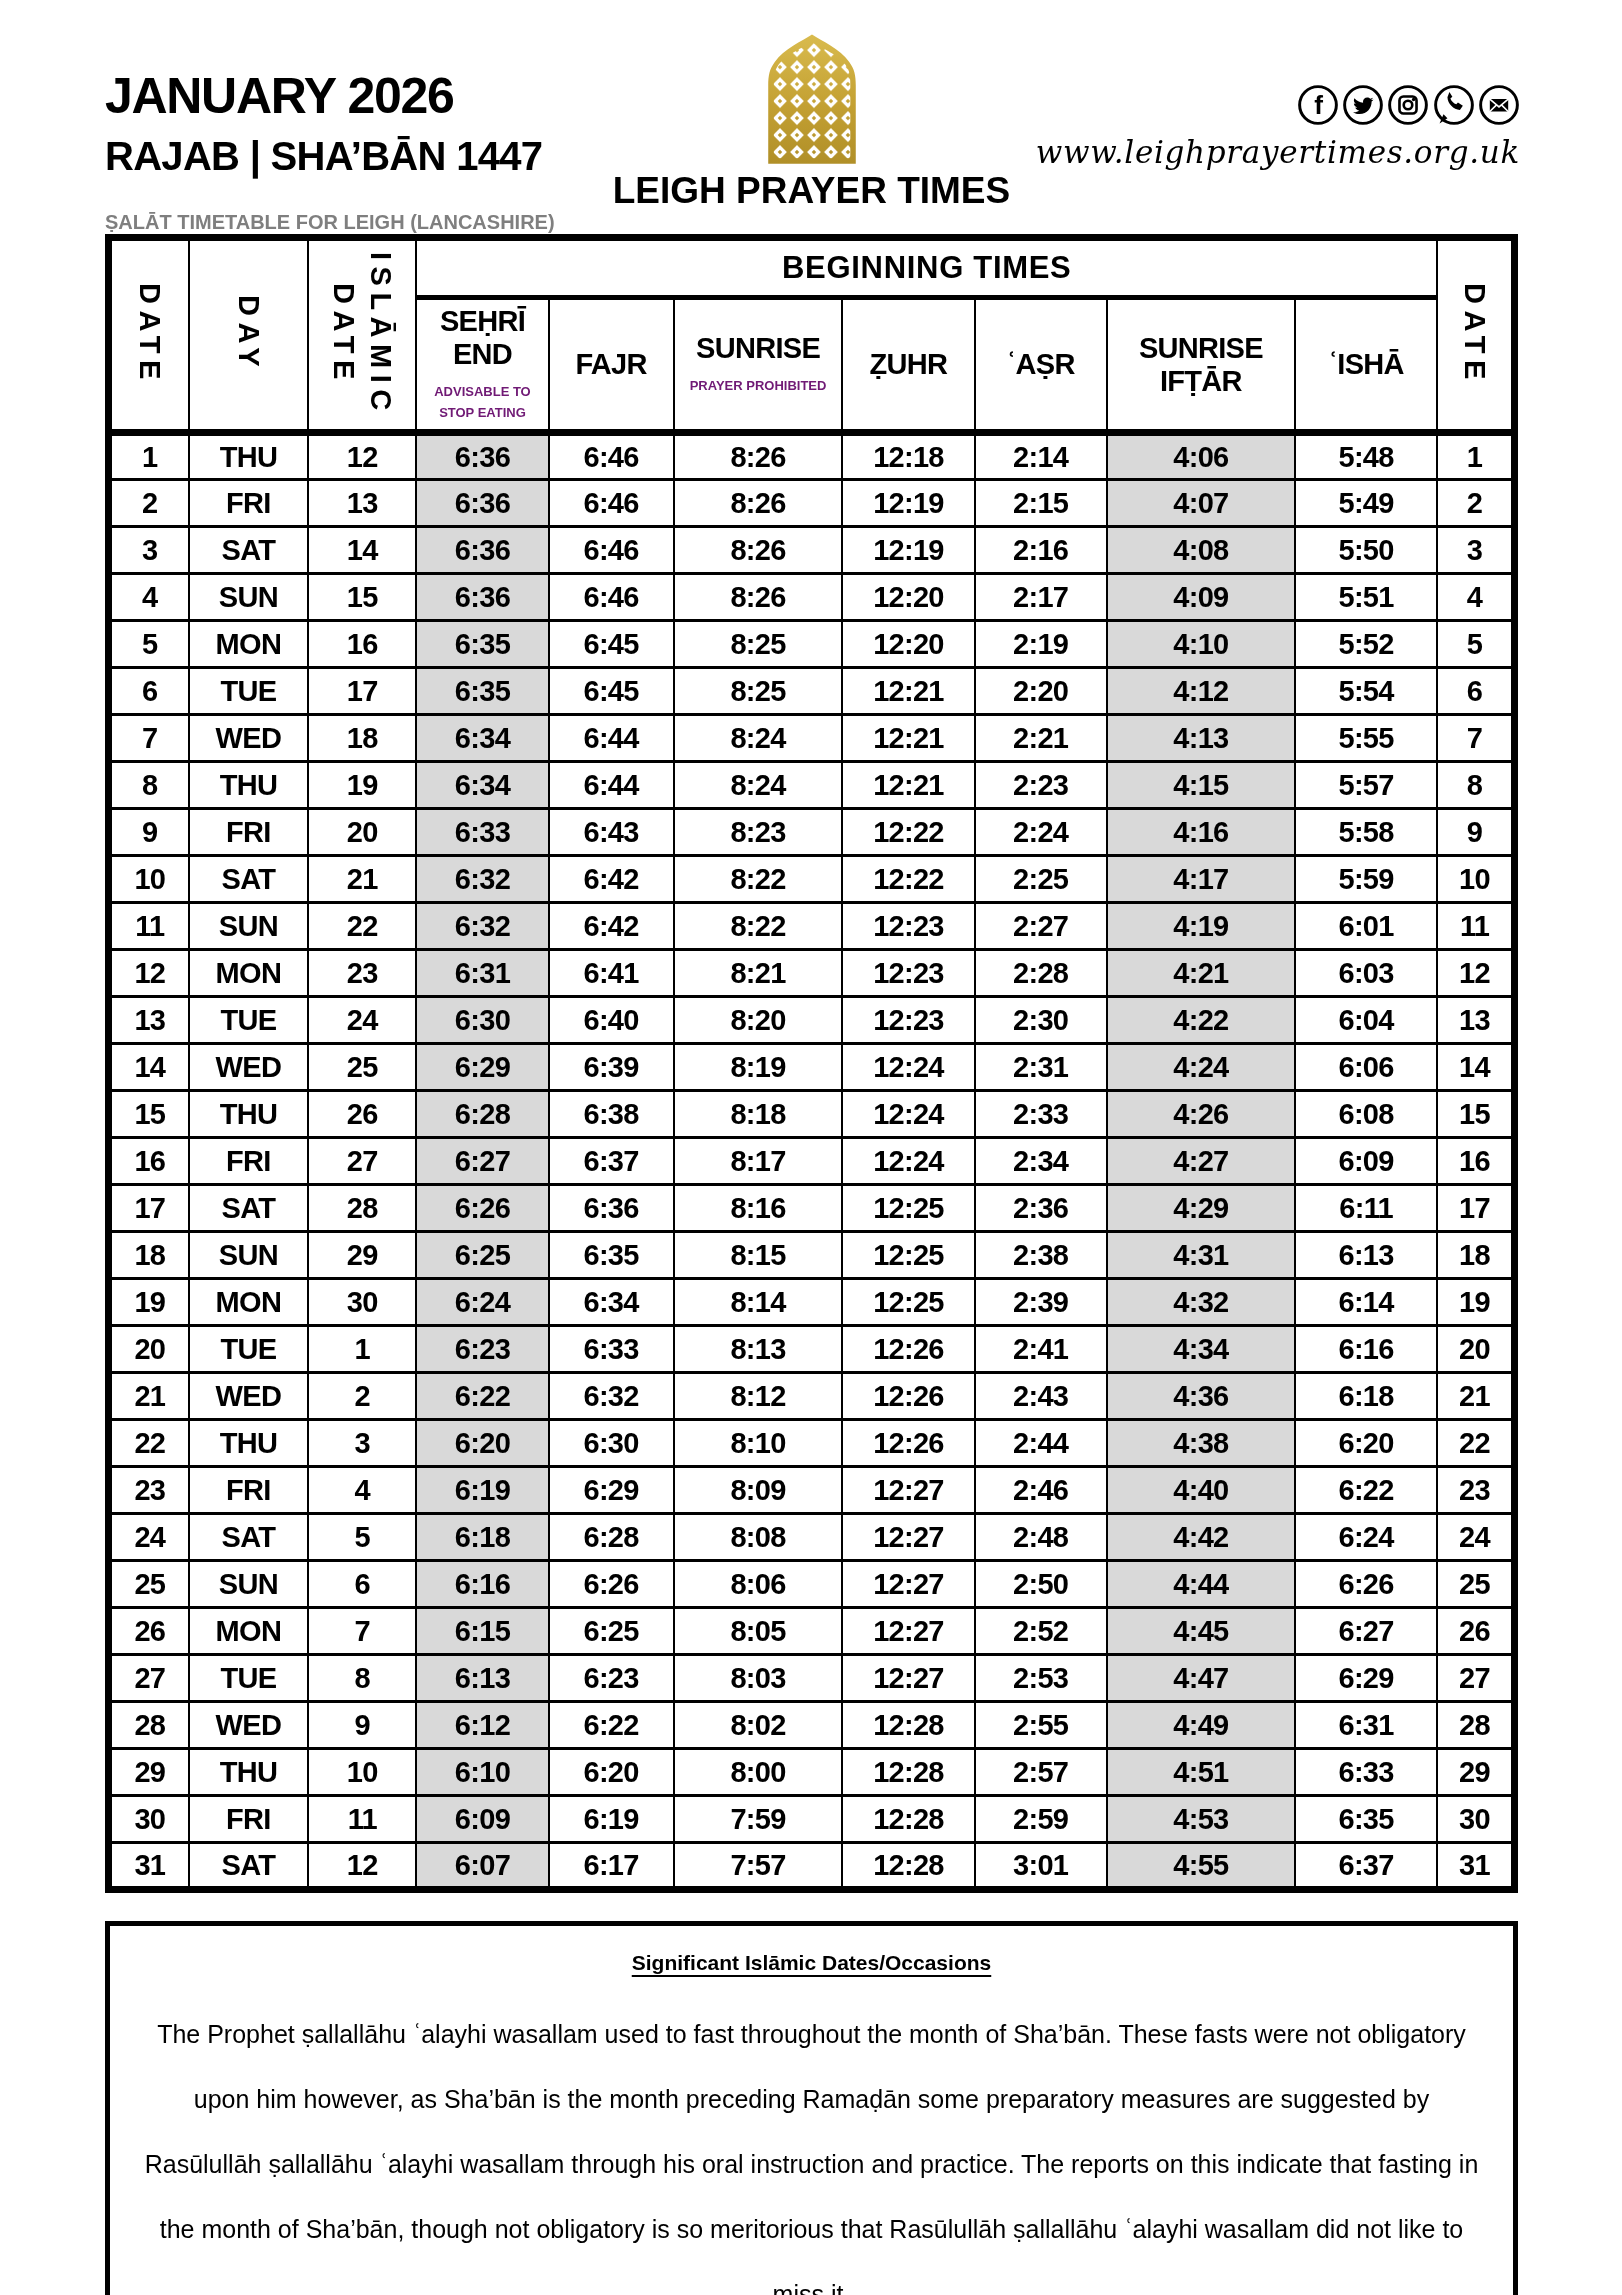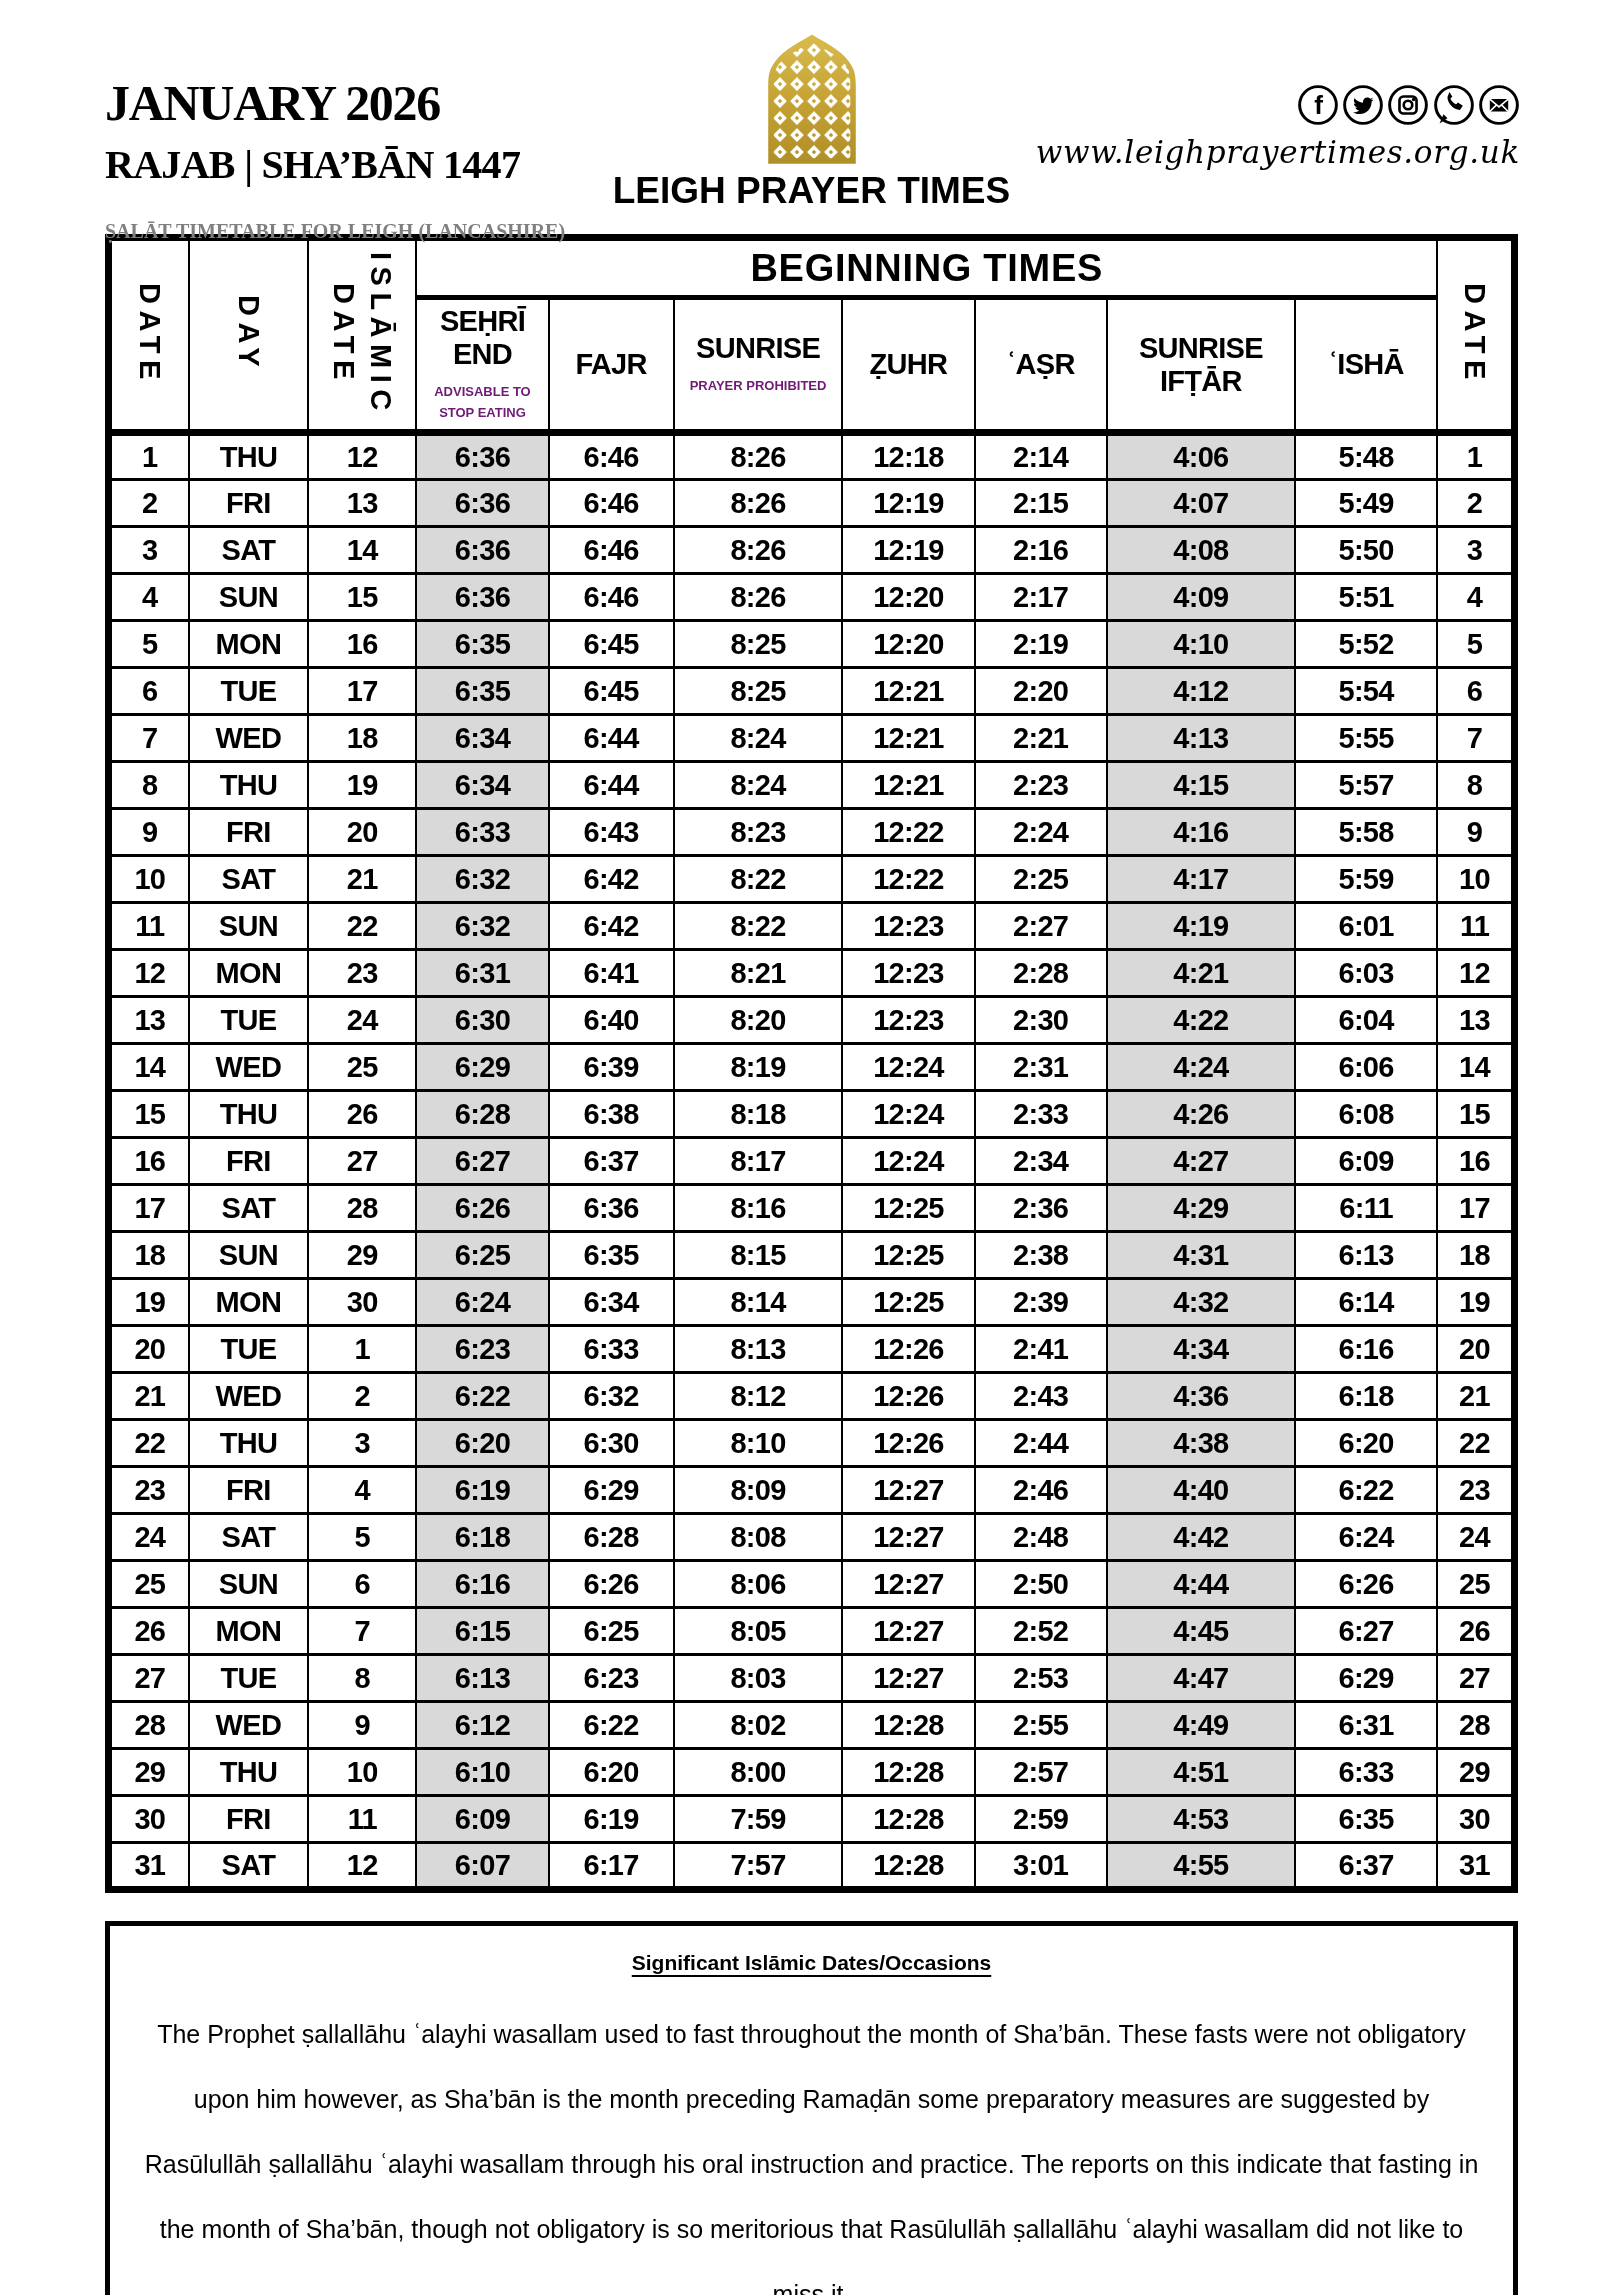--- a/index.html
+++ b/index.html
@@ -5,42 +5,42 @@
   * { margin:0; padding:0; box-sizing:border-box; }
   html,body { background:#ffffff; }
   body {
     width:1623px; height:2295px; position:relative;
     font-family:"Liberation Sans", sans-serif; color:#000;
   }
   .page { position:relative; width:1623px; height:2295px; overflow:hidden; }
 
   
   .top { position:relative; height:216px; }
-  .head-left { position:absolute; left:105px; top:78px;font-family:Liberation Serif, serif; }
+  .head-left { position:absolute; left:105px; top:71px; }
   .month-title { font-size:50px; font-weight:700; letter-spacing:-1.3px; line-height:1; }
   .hijri-months { font-size:40px; font-weight:700; letter-spacing:-0.7px; margin-top:13px; }
   .subtitle { font-size:20px; font-weight:700; color:#7f7f7f; margin-top:32px; letter-spacing:0; }
 
   .head-center { position:absolute; left:0; width:1623px; top:0; text-align:center; pointer-events:none; }
   .logo-wrap { display:inline-block; margin-top:33px; height:131px; }
   .brand { font-size:37px; font-weight:700; letter-spacing:0px; margin-top:3.9px; }
 
   .head-right { position:absolute; right:103px; top:84px; text-align:right; }
   .social-row { display:flex; gap:3.3px; justify-content:flex-end; }
   .social-row svg { width:42px; height:42px; }
   .website { font-family:"DejaVu Serif", serif; font-style:italic; font-size:31px; margin-top:7.9px; letter-spacing:0.7px;margin-left:28px; }
 
   
   table.pt {
     width:1413px; margin:18.3px 105px 0 105px;
     border-collapse:collapse; table-layout:fixed;
     border:7.2px solid #000;
   }
   .pt th, .pt td { border:2.6px solid #000; text-align:center; vertical-align:middle; }
-  .pt thead .group-th { height:60px; font-size:38px; font-weight:700; letter-spacing:0.7px; border-bottom:5.9px solid #000; }
+  .pt thead .group-th { height:60px; font-size:31px; font-weight:700; letter-spacing:0.7px; border-bottom:5.9px solid #000; }
   .pt thead .sub-th { height:134px; padding:5.2px 2.6px; }
   .pt thead tr:last-child th { border-bottom:7.2px solid #000; }
   .pt thead th.vhead { border-bottom:7.2px solid #000; }
   .sub-label { font-size:29px; font-weight:700; line-height:1.12; display:block; letter-spacing:-0.7px; }
   .sub-note { display:block; font-size:13px; font-weight:700; color:#701a75; margin-top:11.8px; line-height:1.6; letter-spacing:0; }
   .vert {
     writing-mode:vertical-rl; display:inline-block;
     height:185px; font-size:29px; font-weight:700;
     letter-spacing:6.5px; line-height:1.25;
   }

